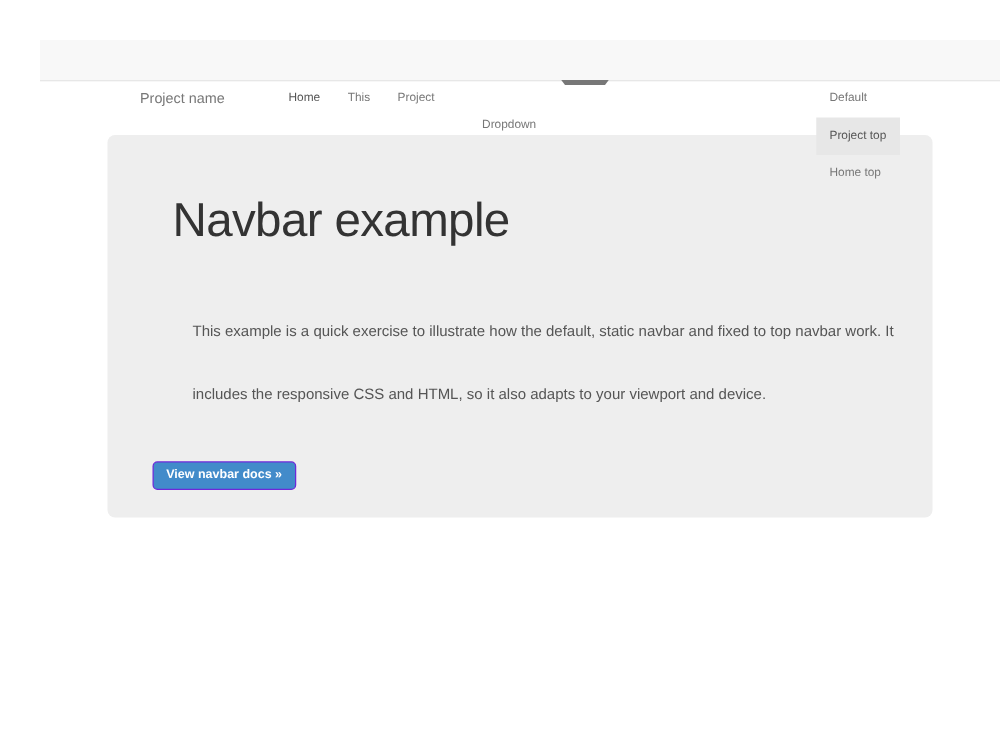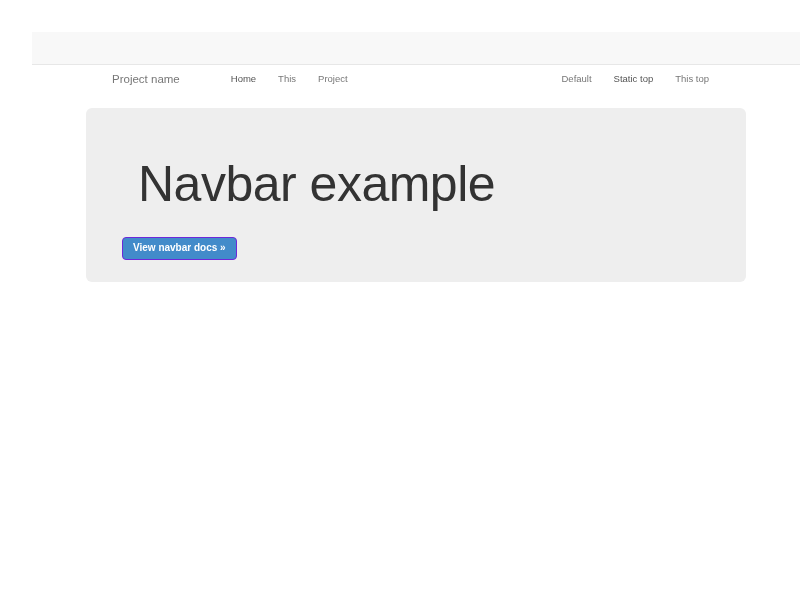--- a/index.html
+++ b/index.html
@@ -27,21 +27,21 @@
     align-items: stretch;
   }
   .brand {
     font-size: 11.5px;
     color: #777777;
     line-height: 30px;
     margin-right: 8px;
     white-space: nowrap;
   }
   .nav-group { display: flex; align-items: stretch; }
-  .nav-right { margin-left: auto; }
+  .nav-right { margin-left: auto; flex-direction: column; }
   .nav-item {
     display: inline-block;
     font-size: 9.5px;
     color: #777777;
     line-height: 30px;
     padding: 0 11px;
     white-space: nowrap;
   }
   .nav-item.active {
     background: #e7e7e7;
@@ -59,21 +59,21 @@
 
   
   .jumbotron {
     width: 660px;
     margin: 27px auto 0 auto;
     background: #eeeeee;
     border-radius: 6px;
     padding: 33px 36px 22px 36px;
   }
   .jumbo-title {
-    font-size: 50px;
+    font-size: 38px;
     font-weight: 500;
     color: #333333;
     line-height: 1.1;
     margin-bottom: 9px;
     letter-spacing: -0.5px;
   }
   .jumbo-desc {
     font-size: 12px;
     color: #555555;
     line-height: 1.55;
@@ -96,28 +96,33 @@
 <body>
 
 <header class="navbar">
   <div class="navbar-container">
     <a class="brand">Project name</a>
 
     <nav class="nav-group">
       <a class="nav-item active">Home</a>
       <a class="nav-item">This</a>
       <a class="nav-item">Project</a>
+      <a class="nav-item"><span>Dropdown</span><span class="caret"></span></a>
     </nav>
 
     <nav class="nav-group nav-right">
       <a class="nav-item">Default</a>
-      <a class="nav-item active">Static top</a>
-      <a class="nav-item">This top</a>
+      <a class="nav-item active">Project top</a>
+      <a class="nav-item">Home top</a>
     </nav>
   </div>
 </header>
 
 <main>
   <section class="jumbotron">
     <h1 class="jumbo-title">Navbar example</h1>
+    <p class="jumbo-desc">
+      <span class="pline">This example is a quick exercise to illustrate how the default, static navbar and fixed to top navbar work. It</span>
+      <span class="pline">includes the responsive CSS and HTML, so it also adapts to your viewport and device.</span>
+    </p>
     <a class="btn-primary">View navbar docs »</a>
   </section>
 </main>
 
 </body></html>

